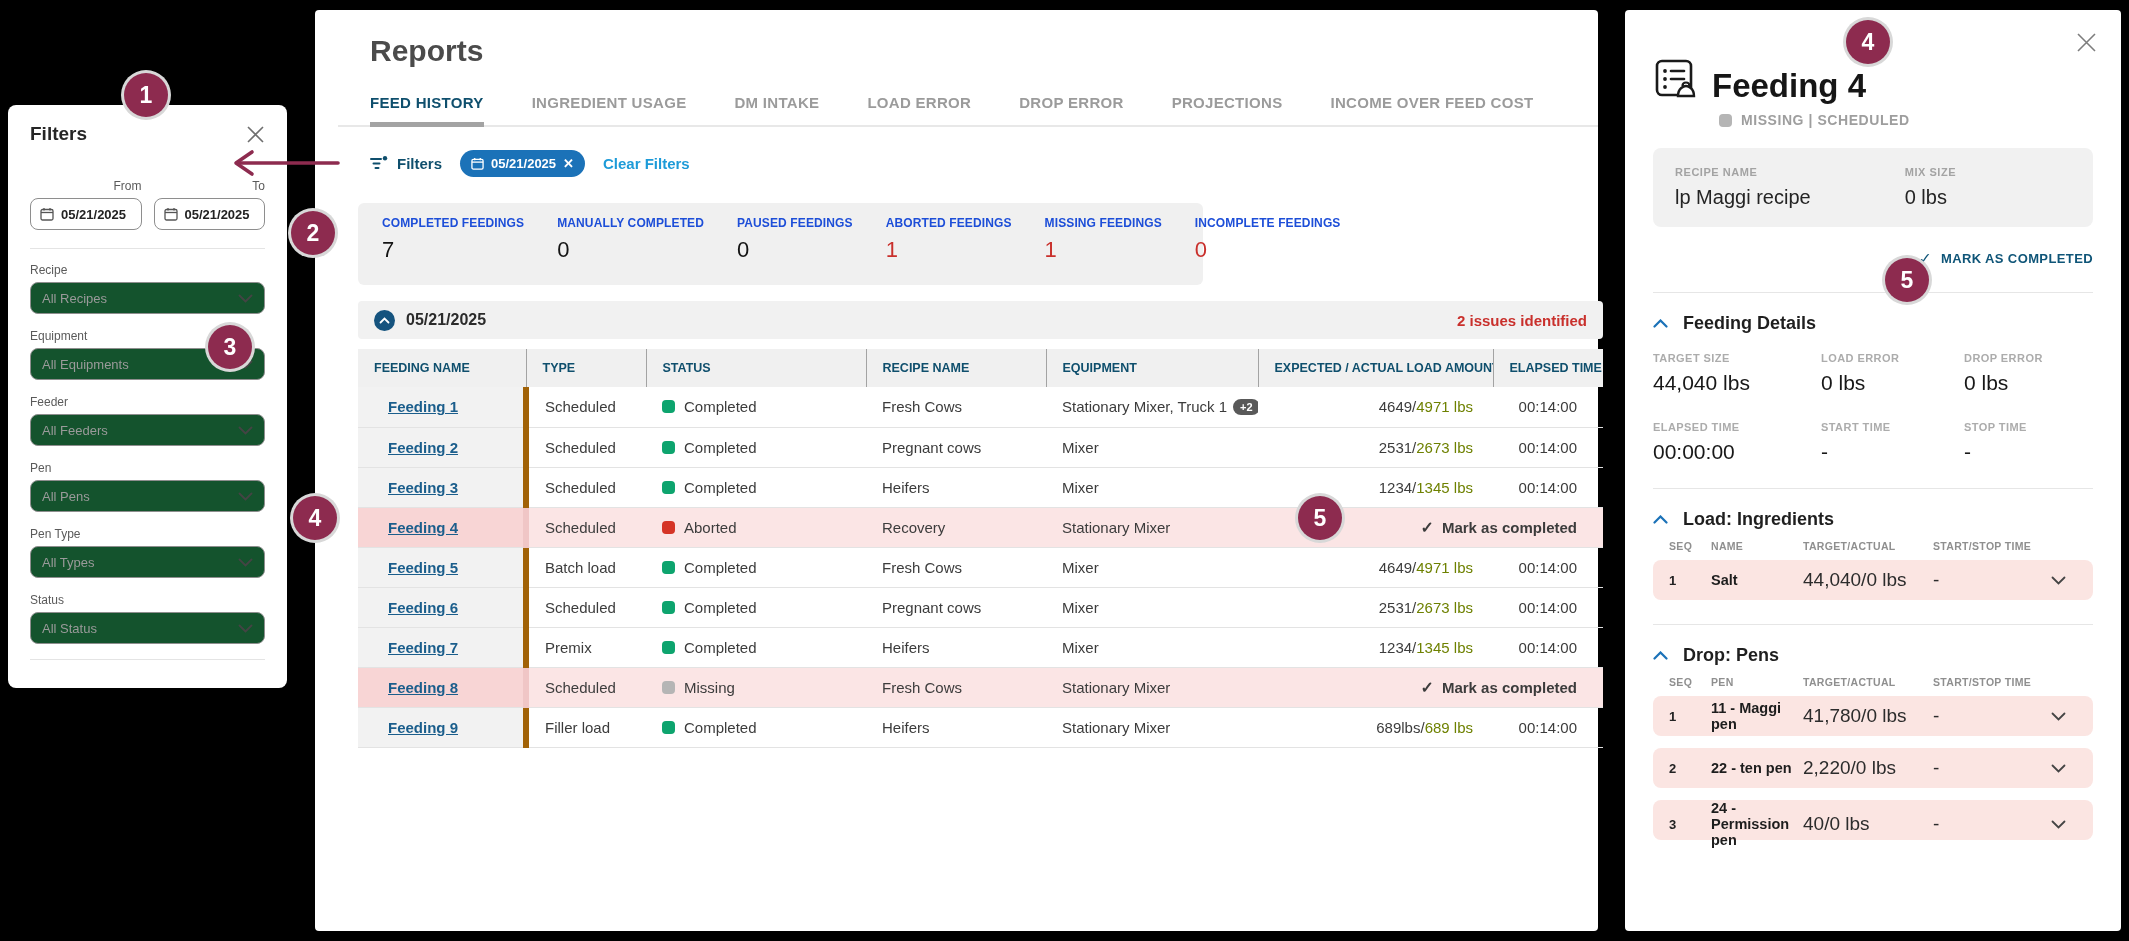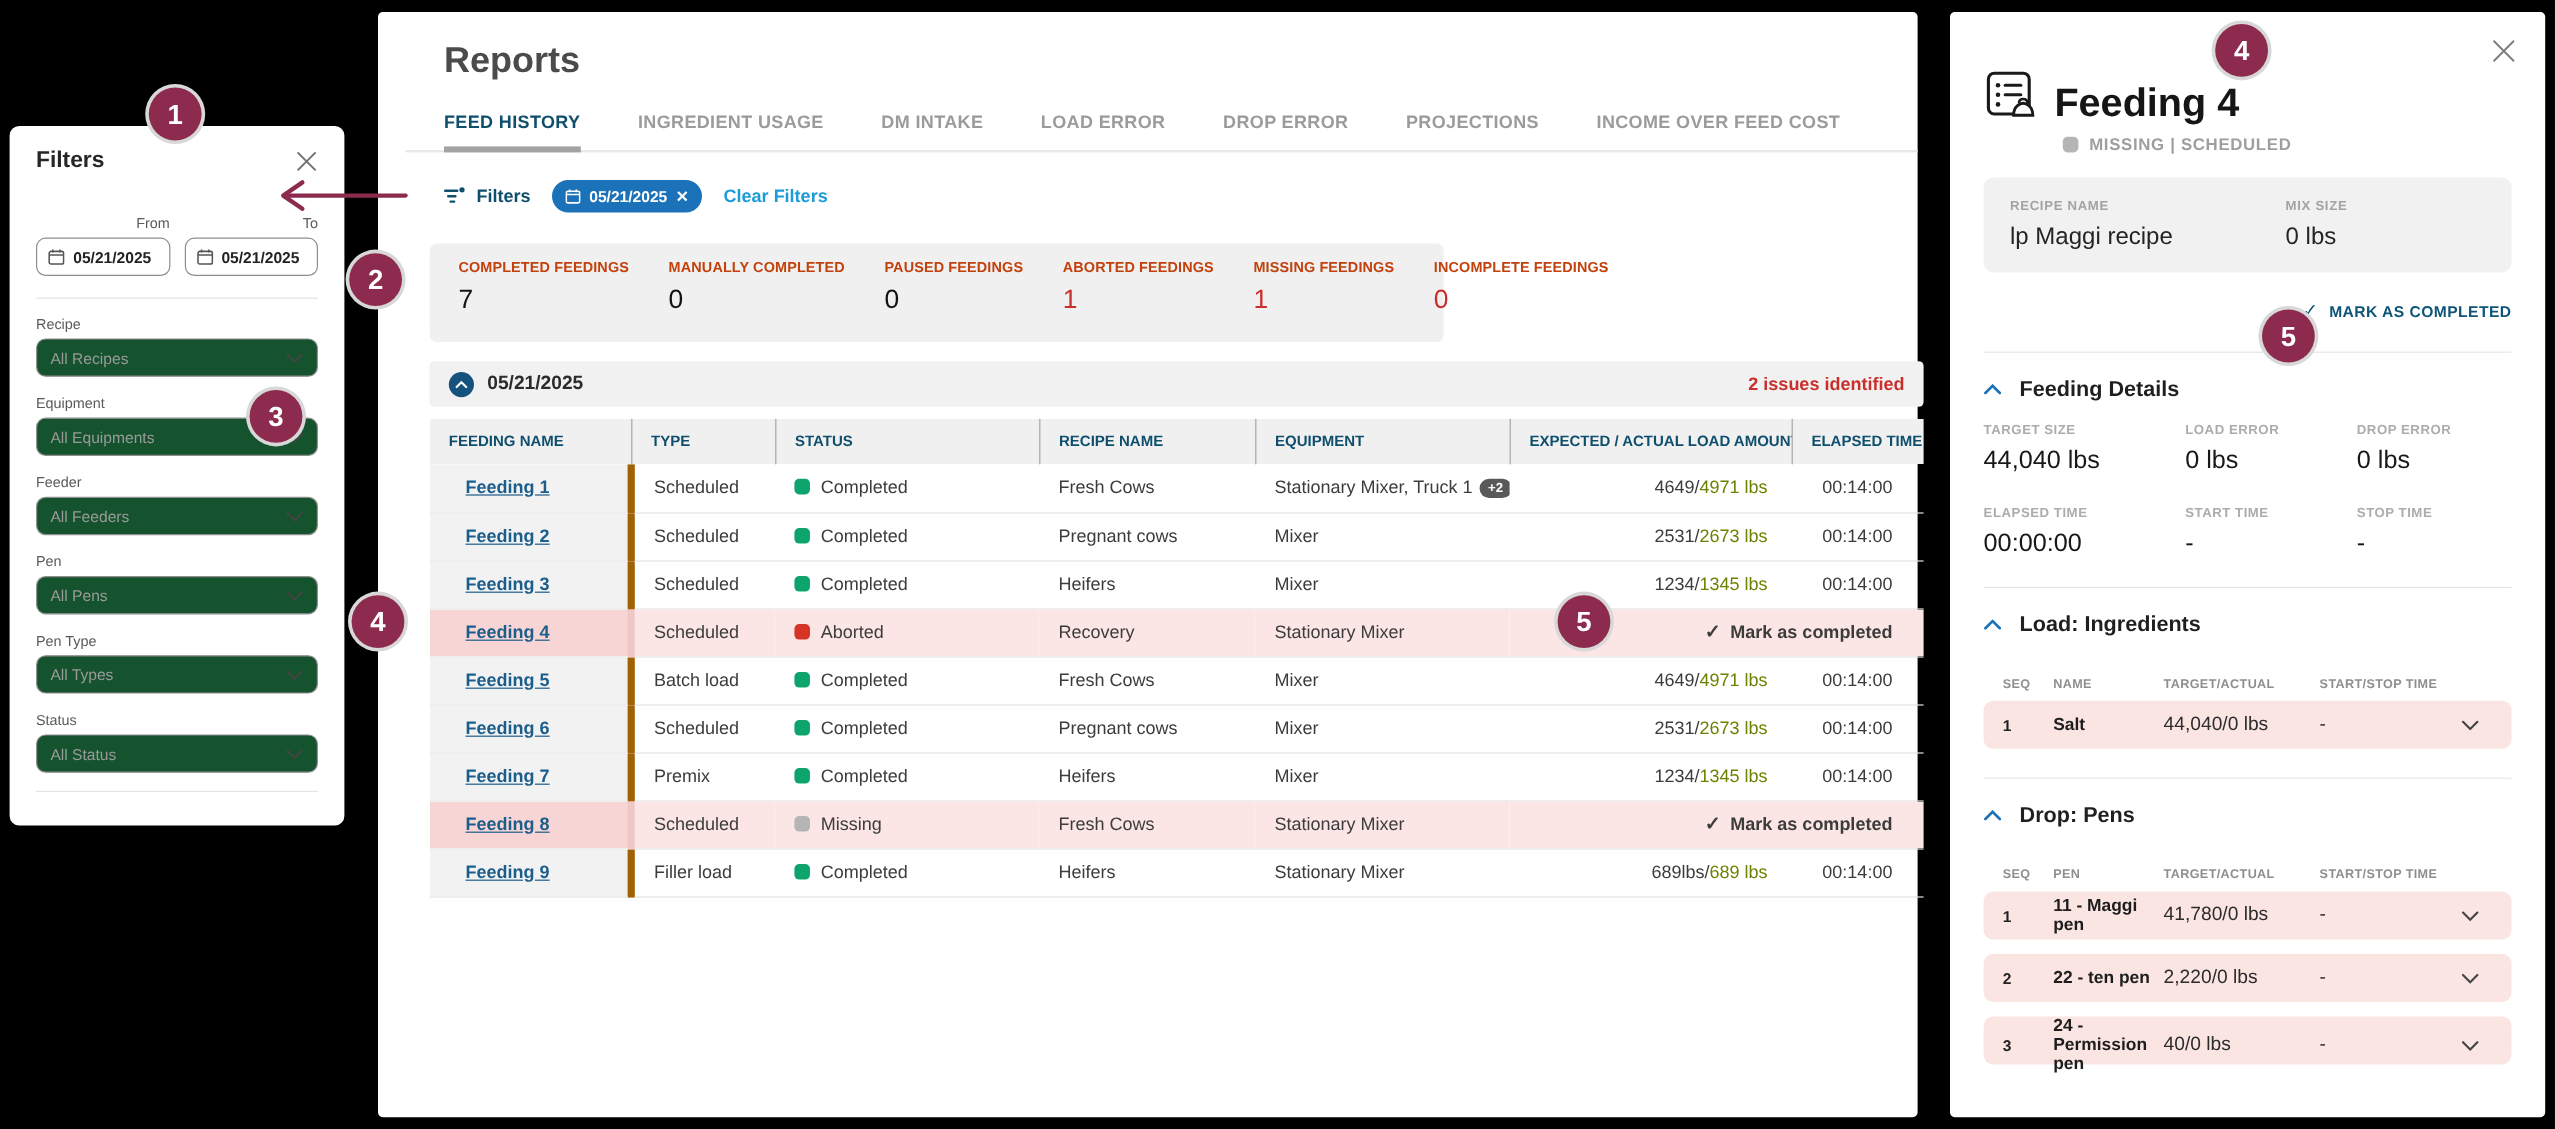--- a/index.html
+++ b/index.html
@@ -31,21 +31,21 @@
   .tab { font-size:15px; font-weight:700; letter-spacing:.02em; color:#9b9b9b; padding-bottom:11px; cursor:pointer; white-space:nowrap; }
   .tab.active { color:#0f4f6d; border-bottom:5px solid #a3a3a3; margin-bottom:-2px; }
   .filter-bar { margin:14px 0 0 32px; height:44px; display:flex; align-items:center; gap:18px; }
   .fb-filters { display:flex; align-items:center; gap:8px; cursor:pointer; }
   .fb-filters span { font-size:15px; font-weight:700; color:#0f4f6d; }
   .chip { display:flex; align-items:center; gap:7px; background:#1b72b8; color:#fff; height:27px; border-radius:14px; padding:0 11px; cursor:pointer; }
   .chip span { font-size:13px; font-weight:700; }
   .chip .x { font-size:13px; font-weight:700; cursor:pointer; }
   .clear-filters { font-size:15px; font-weight:700; color:#1d9bd8; cursor:pointer; }
   .stats-bar { margin:18px 0 0 20px; width:845px; height:82px; background:#f0f0f0; border-radius:6px; display:flex; gap:33px; padding:13px 24px; }
-  .stat-label { font-size:12px; font-weight:700; color:#c2410c; letter-spacing:.01em; white-space:nowrap; }
+  .stat-label { font-size:12px; font-weight:700; color:#1d4ed8; letter-spacing:.01em; white-space:nowrap; }
   .stat-value { font-size:22px; font-weight:500; color:#141414; margin-top:7px; }
   .stat-value.alert { color:#c9302c; }
   .group-row { margin:16px 0 0 20px; width:1245px; height:38px; background:#f1f1f1; border-radius:4px; display:flex; align-items:center; padding:0 16px; }
   .group-circle { width:21px; height:21px; border-radius:50%; background:#15537e; display:flex; align-items:center; justify-content:center; cursor:pointer; }
   .group-date { font-size:16px; font-weight:700; color:#2b2b2b; margin-left:11px; }
   .group-issues { margin-left:auto; font-size:15px; font-weight:700; color:#c9302c; }
   table.feed { margin:10px 0 0 20px; width:1245px; border-collapse:collapse; table-layout:fixed; }
   table.feed th { height:38px; background:#f0f0f0; font-size:12.5px; font-weight:700; color:#0f4f6d; text-align:left; padding-left:16px; white-space:nowrap; overflow:hidden; }
   table.feed th + th { border-left:1px solid #a3a3a3; }
   table.feed th.num, table.feed td.num { text-align:right; padding-right:20px; }
@@ -78,27 +78,27 @@
   .dp-card-value { font-size:20px; font-weight:500; color:#242424; margin-top:8px; }
   .dp-action { margin-top:22px; display:flex; justify-content:flex-end; align-items:center; gap:9px; cursor:pointer; }
   .dp-action .chk { color:#0f5578; font-size:16px; }
   .dp-action span.lbl { font-size:13px; font-weight:700; color:#0f5578; letter-spacing:.03em; }
   .dp-hr { border:none; border-top:1px solid #e6e6e6; margin-top:24px; }
   .dp-section-head { margin-top:20px; display:flex; align-items:center; gap:15px; cursor:pointer; }
   .dp-section-head span { font-size:18px; font-weight:600; color:#1f1f1f; }
   .dp-grid { margin-top:18px; display:grid; grid-template-columns:168px 143px 1fr; row-gap:26px; }
   .dp-grid .lbl { font-size:11px; font-weight:700; color:#acacac; letter-spacing:.04em; }
   .dp-grid .val { font-size:21px; font-weight:500; color:#181818; margin-top:7px; }
-  .sub-cols { margin-top:33px; display:grid; grid-template-columns:42px 1fr 130px 118px 26px; padding:0 16px; }
+  .sub-cols { margin-top:10px; display:grid; grid-template-columns:42px 1fr 130px 118px 26px; padding:0 16px; }
   .sub-cols span { font-size:10.5px; font-weight:700; color:#8f8f8f; letter-spacing:.03em; }
   .sub-row { margin-top:8px; height:40px; background:#fbe5e2; border-radius:8px; display:grid; grid-template-columns:42px 1fr 130px 118px 26px; align-items:center; padding:0 16px; }
   .sub-row + .sub-row { margin-top:12px; }
   .sub-row .seq { font-size:13px; font-weight:700; color:#222; }
   .sub-row .nm { font-size:14.5px; font-weight:700; color:#1d1d1d; }
-  .sub-row .tg, .sub-row .tm { font-size:16px; color:#2c2c2c; }
+  .sub-row .tg, .sub-row .tm { font-size:19px; color:#2c2c2c; }
 
   
   .badge { position:absolute; width:44px; height:44px; border-radius:50%; background:#8d2b4f; box-shadow:0 0 0 3px #d8d8d8; color:#fff; font-size:23px; font-weight:700; display:flex; align-items:center; justify-content:center; z-index:50; }
   #annotation-arrow { position:absolute; left:228px; top:148px; z-index:40; }
 </style>
 </head>
 <body>
 
 <div class="panel filters-panel">
   <div class="fp-header">

